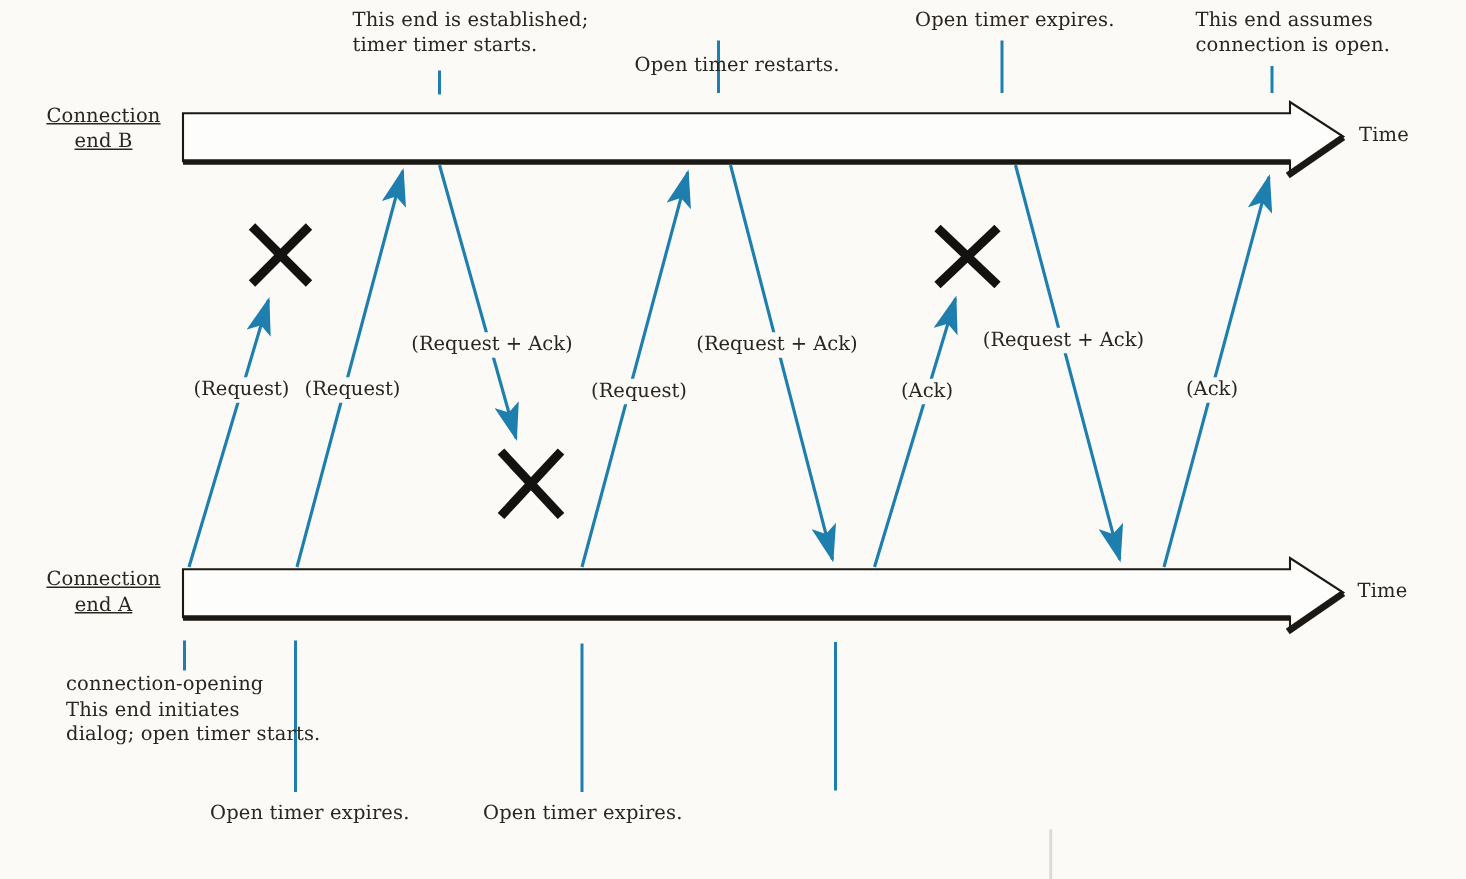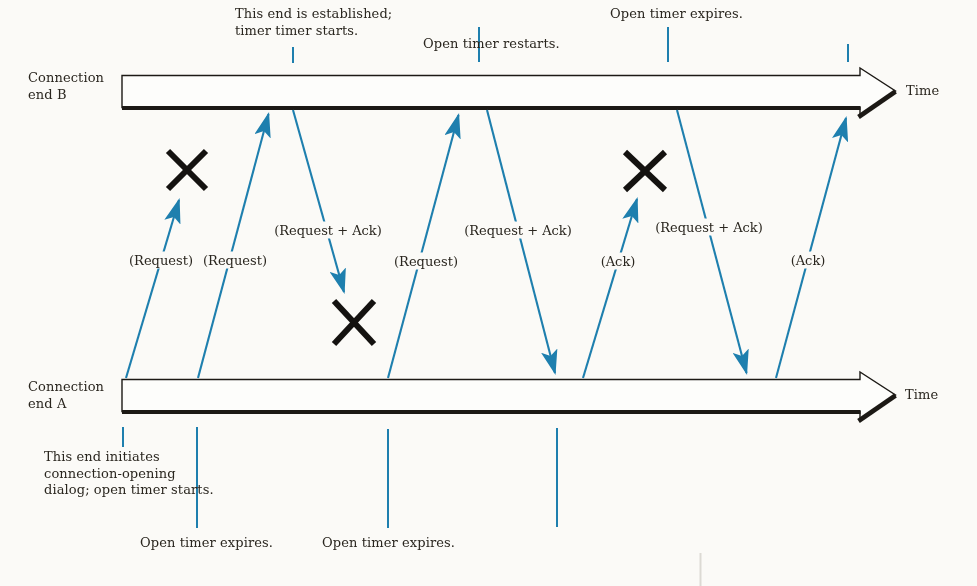--- a/index.html
+++ b/index.html
@@ -24,21 +24,21 @@
   .tick{stroke:var(--accent);stroke-width:2;}
   .xmark{stroke:#141210;stroke-width:6;stroke-linecap:butt;}
   .artifact{stroke:#dcdad4;stroke-width:2;}
   .ann{
     position:absolute;
     font-size:13px;line-height:1.28;
     letter-spacing:.1px;
     white-space:nowrap;
   }
   .ann div{white-space:nowrap;}
-  .right{text-align:left;}
+  .right{text-align:center;text-decoration:underline;}
   .msg-label{
     position:absolute;
     transform:translate(-50%,-50%);
     background:var(--bg);
     padding:1px 3px;
     font-size:13px;
     white-space:nowrap;
   }
 </style>
 </head>
@@ -120,24 +120,28 @@
   <div class="ann" style="left:235px;top:6px;">
     <div>This end is established;</div>
     <div>timer timer starts.</div>
   </div>
   <div class="ann" style="left:423px;top:7px;margin-top:29px;">
     <div>Open timer restarts.</div>
   </div>
   <div class="ann" style="left:610px;top:6px;">
     <div>Open timer expires.</div>
   </div>
+  <div class="ann" style="left:797px;top:6px;">
+    <div>This end assumes</div>
+    <div>connection is open.</div>
+  </div>
 
   <div class="ann" style="left:44px;top:449px;">
+    <div>connection-opening</div>
     <div>This end initiates</div>
-    <div>connection-opening</div>
     <div>dialog; open timer starts.</div>
   </div>
   <div class="ann" style="left:140px;top:535px;">
     <div>Open timer expires.</div>
   </div>
   <div class="ann" style="left:322px;top:535px;">
     <div>Open timer expires.</div>
   </div>
 
   <div class="msg-label" style="left:161px;top:260px;">(Request)</div>

